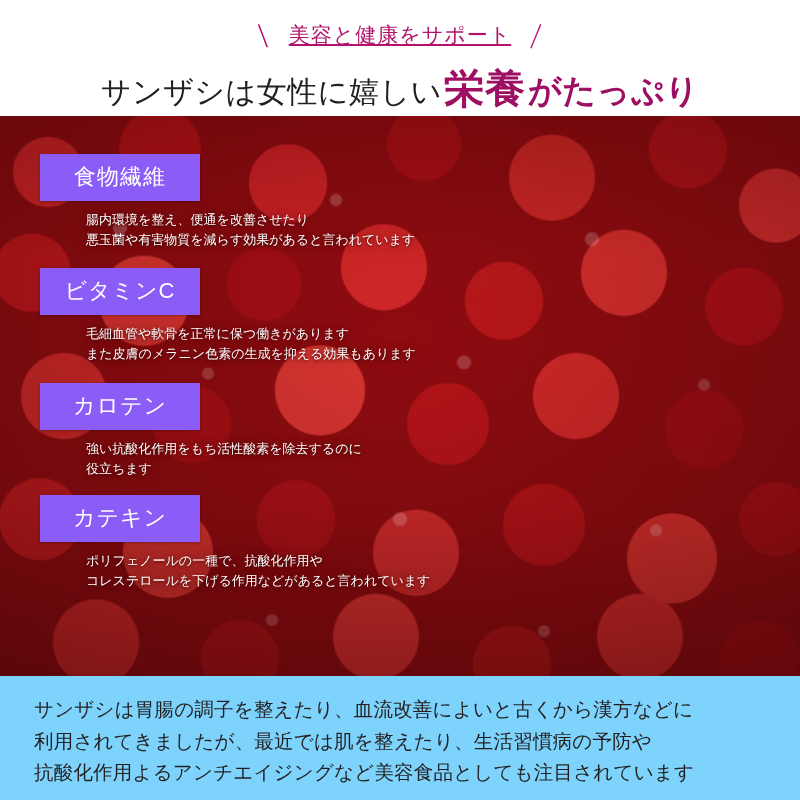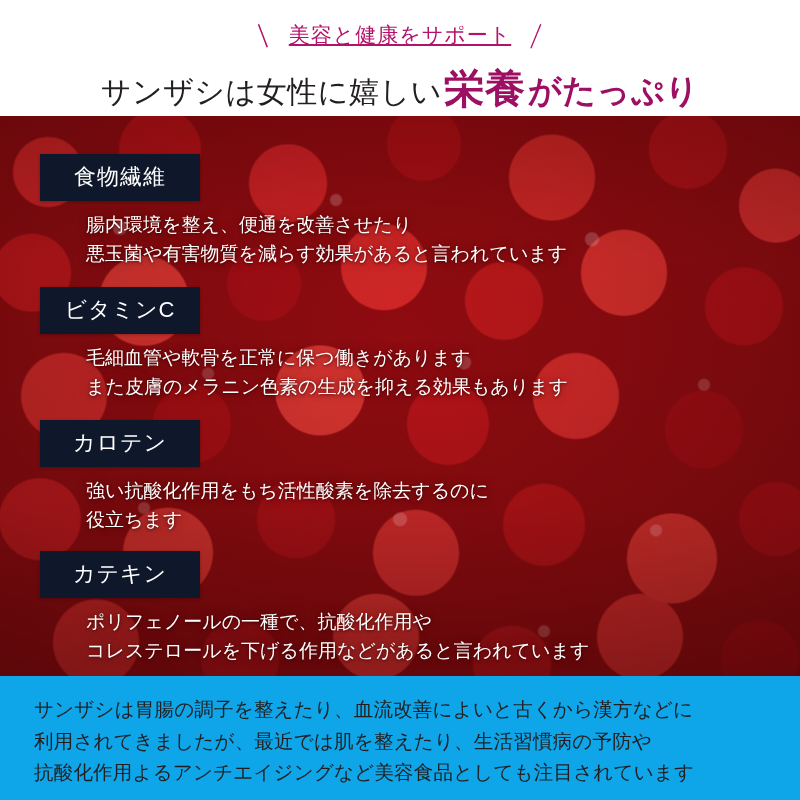--- a/index.html
+++ b/index.html
@@ -170,53 +170,53 @@
     padding-top: 20px;
     box-sizing: border-box;
   }
   .nutrient {
     position: relative;
     margin-bottom: 4px;
   }
   .tag {
     display: inline-block;
     margin-left: 40px;
-    background: #0f172a;
+    background: #8b5cf6;
     color: #ffffff;
     font-size: 22px;
     letter-spacing: 1px;
     padding: 8px 22px 9px 22px;
     min-width: 116px;
     text-align: center;
     box-shadow: 0 1px 3px rgba(0,0,0,0.25);
   }
   .desc {
     margin-left: 86px;
     margin-top: 9px;
     color: #ffffff;
-    font-size: 19px;
+    font-size: 13px;
     line-height: 1.55;
     text-shadow: 0 1px 3px rgba(60,0,0,0.75), 0 0 8px rgba(60,0,0,0.55);
     font-family: Liberation Serif, serif;
   }
   .desc div { white-space: nowrap; }
 
   .n1 { margin-top: 18px; }
   .n2 { margin-top: 18px; }
   .n3 { margin-top: 18px; }
   .n4 { margin-top: 16px; }
 
   
   .footer {
     position: absolute;
     left: 0;
     top: 676px;
     width: 800px;
     height: 124px;
-    background: #0ea5e9;
+    background: #7dd3fc;
     box-sizing: border-box;
     padding: 18px 34px 0 34px;
   }
   .footer-line {
     color: #231f20;
     font-size: 19.5px;
     line-height: 1.62;
     letter-spacing: 0.2px;
     white-space: nowrap;
   }

